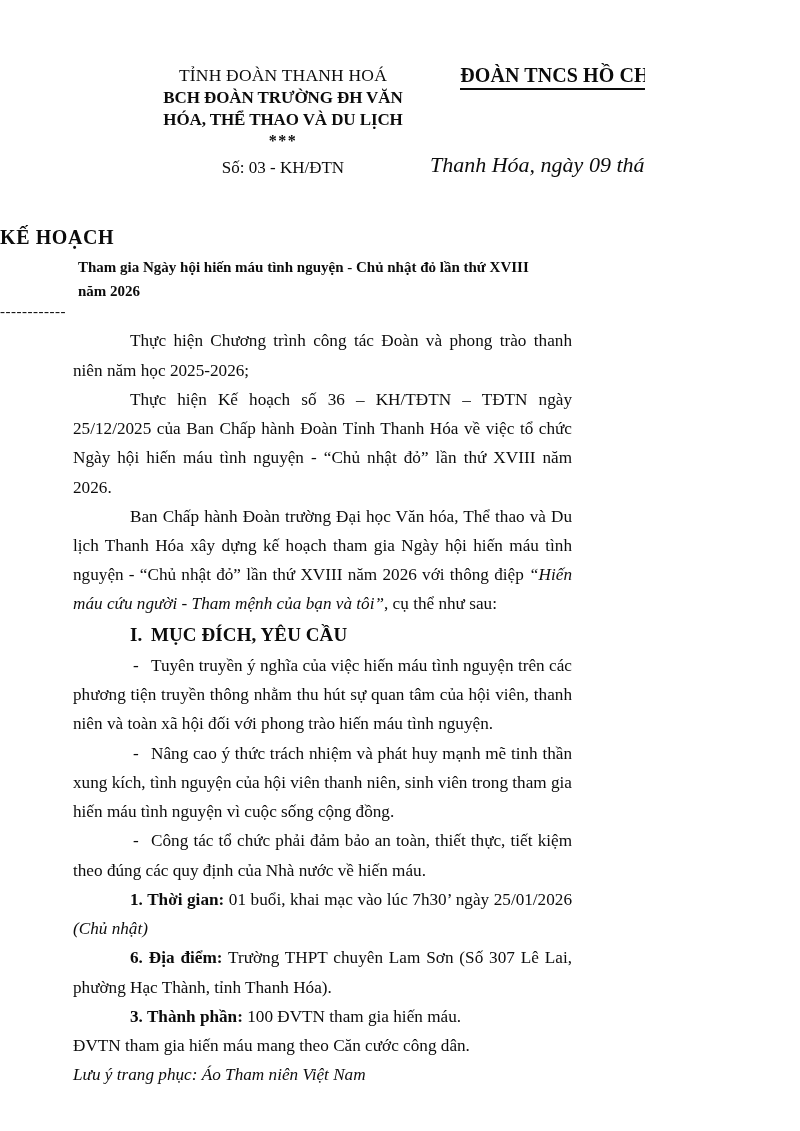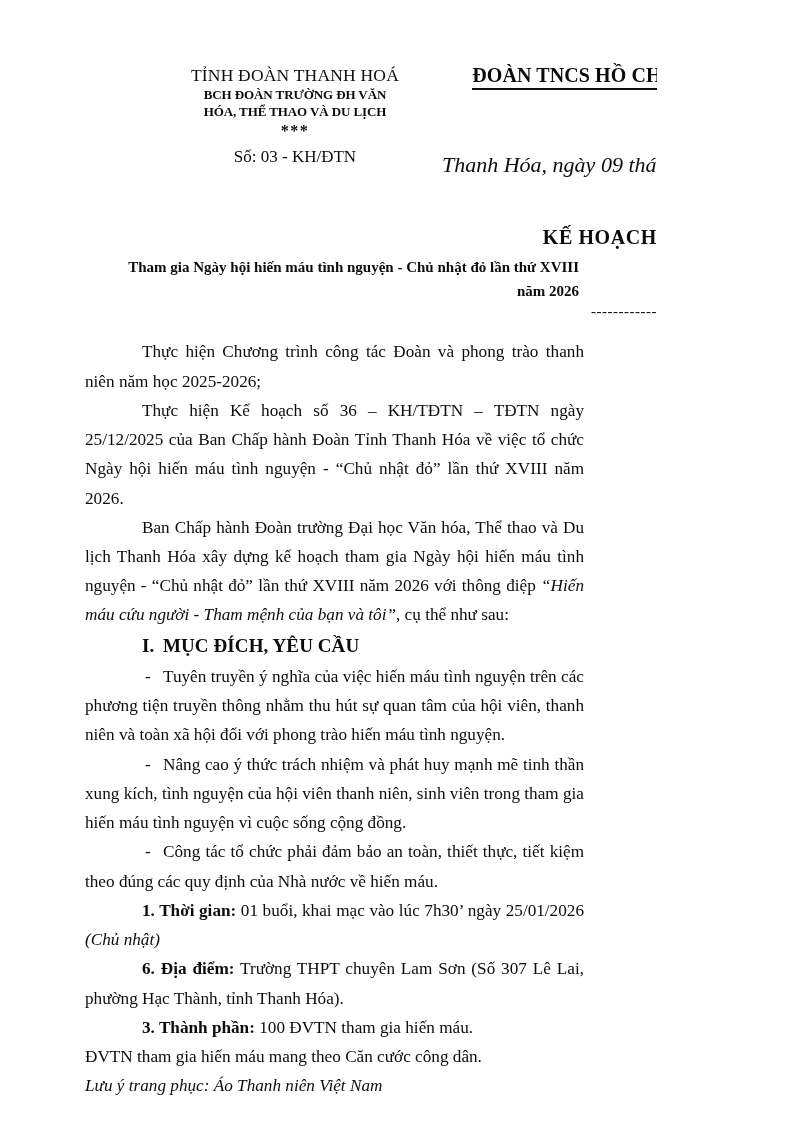--- a/index.html
+++ b/index.html
@@ -11,21 +11,21 @@
     width: 800px;
     height: 1131px;
     position: relative;
     font-family: "Liberation Serif", "DejaVu Serif", serif;
     color: #0c0c0c;
     -webkit-font-smoothing: antialiased;
   }
 
   .page {
     position: absolute;
-    left: 12px;
+    left: 0;
     top: 0;
     width: 645px;
     height: 1131px;
     box-sizing: border-box;
     padding: 0;
     overflow: hidden;
   }
 
   
   .doc-header {
@@ -41,21 +41,21 @@
     text-align: center;
     line-height: 1.30;
   }
   .hdr-org-top {
     font-size: 17.5px;
     font-weight: 400;
     letter-spacing: 0.2px;
     white-space: nowrap;
   }
   .hdr-org-bold {
-    font-size: 13px;
+    font-size: 17px;
     font-weight: 700;
     letter-spacing: -0.1px;
     white-space: nowrap;
   }
   .hdr-stars {
     font-size: 16px;
     font-weight: 700;
     letter-spacing: 1.5px;
     margin-top: 1px;
     line-height: 1.1;
@@ -86,21 +86,21 @@
   .hdr-date {
     font-size: 22px;
     font-style: italic;
     font-weight: 400;
     margin-top: 62px;
     white-space: nowrap;
   }
 
   
   .doc-title-block {
-    text-align: right;
+    text-align: left;
     margin-top: 22px;
   }
   .doc-title-main {
     font-size: 20px;
     font-weight: 700;
     letter-spacing: 0.6px;
   }
   .doc-title-sub {
     font-size: 15px;
     font-weight: 700;
@@ -111,21 +111,21 @@
   .doc-title-rule {
     font-size: 15px;
     font-weight: 400;
     letter-spacing: 0.5px;
     margin-top: 1px;
     line-height: 1.0;
   }
 
   
   .doc-body {
-    margin-top: 18px;
+    margin-top: 7px;
     padding-left: 73px;
     padding-right: 73px;
     font-size: 17.2px;
     line-height: 1.70;
   }
   p.para {
     margin: 0;
     text-align: justify;
     text-indent: 57px;
     text-justify: inter-word;
@@ -225,17 +225,17 @@
 
 
     <p class="numitem"><span class="lbl">1. Thời gian:</span><span> 01 buổi, khai mạc vào lúc 7h30’ ngày  25/01/2026 </span><span class="it">(Chủ nhật)</span></p>
 
     <p class="numitem"><span class="lbl">6. Địa điểm:</span><span> Trường THPT chuyên Lam Sơn (Số 307 Lê Lai, phường Hạc Thành, tỉnh Thanh Hóa).</span></p>
 
     <p class="numitem"><span class="lbl">3. Thành phần:</span><span> 100 ĐVTN tham gia hiến máu.</span></p>
 
     <p class="para-noindent">ĐVTN tham gia hiến máu mang theo Căn cước công dân.</p>
 
-    <p class="para-noindent full-italic">Lưu ý trang phục: Áo Thanh niên Việt Nam</p>
+    <p class="para-noindent full-italic">Lưu ý trang phục: Áo Tham niên Việt Nam</p>
 
   </div>
 
 </div>
 
 </body></html>

